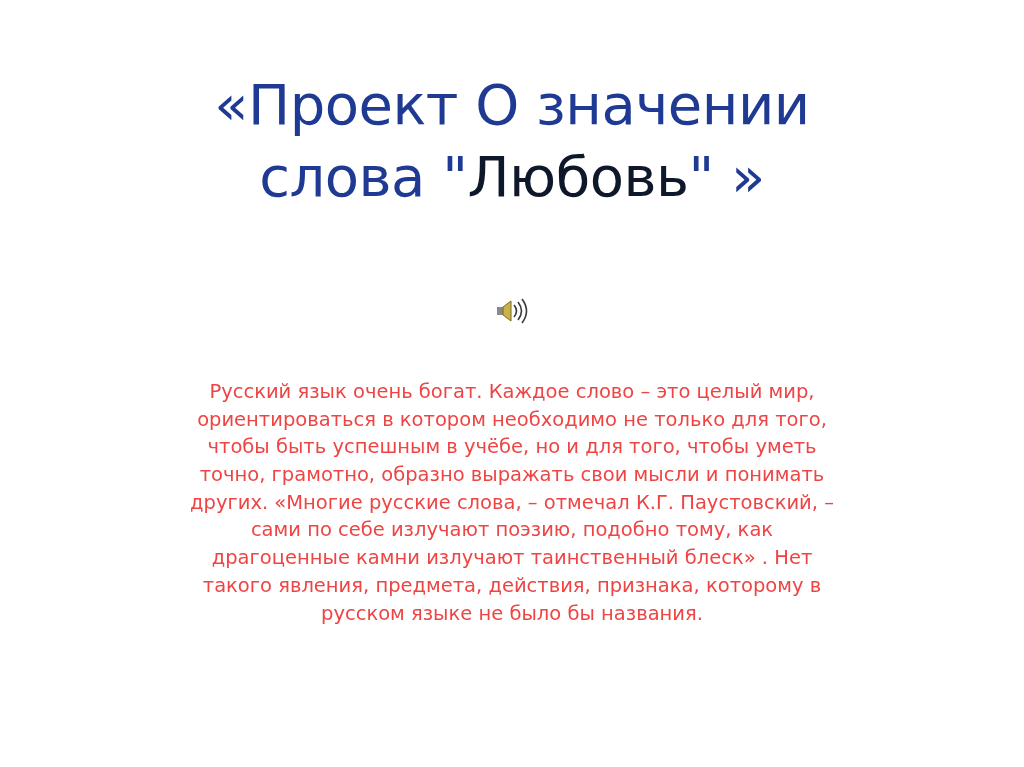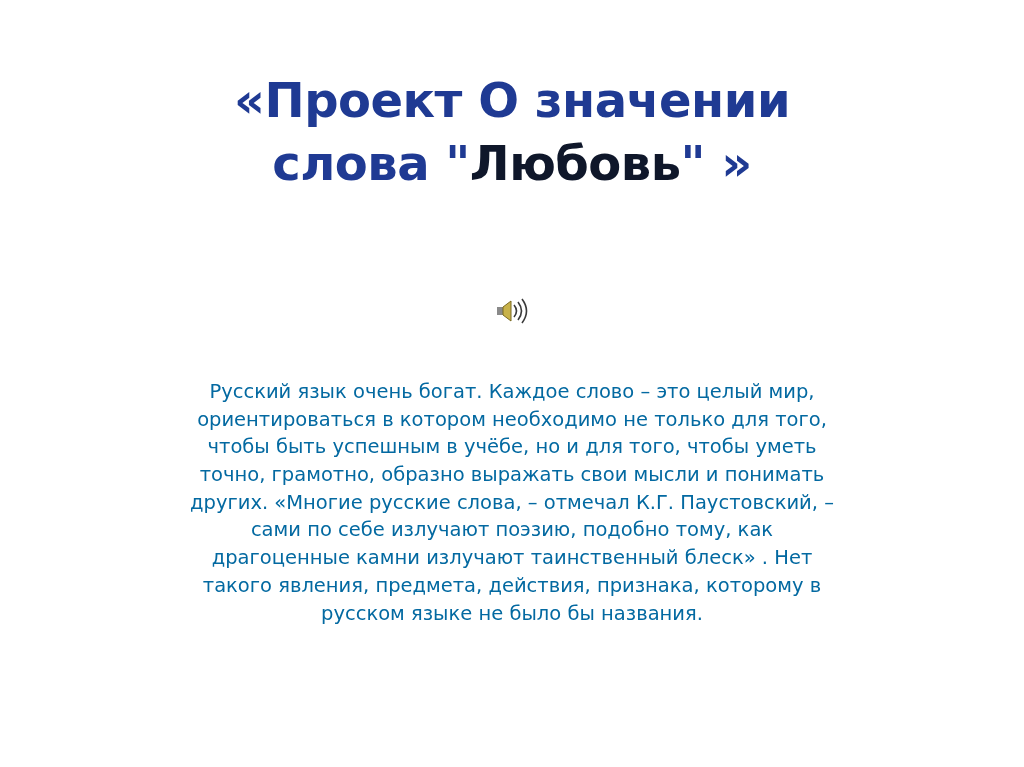--- a/index.html
+++ b/index.html
@@ -23,22 +23,22 @@
   .title-block {
     position: absolute;
     top: 72px;
     left: 0;
     width: 1024px;
     text-align: center;
     line-height: 1.18;
   }
   .title-line {
     font-family: "DejaVu Sans", sans-serif;
-    font-size: 48px;
-    font-weight: bold;
+    font-size: 56px;
+    font-weight: normal;
     color: #1F3A93;
     letter-spacing: -0.5px;
     white-space: nowrap;
   }
   .title-line.line2 {
     margin-top: 6px;
   }
   .title-accent {
     color: #0f172a;
   }
@@ -58,21 +58,21 @@
   }
   .body-block {
     position: absolute;
     top: 378px;
     left: 182px;
     width: 660px;
     text-align: center;
     font-family: "DejaVu Sans", sans-serif;
     font-size: 19.5px;
     line-height: 1.42;
-    color: #0369a1;
+    color: #ef4444;
   }
 </style>
 </head>
 <body>
 
 <div class="slide">
 
   <div class="title-block">
     <div class="title-line line1">«Проект О значении</div>
     <div class="title-line line2"><span>слова "</span><span class="title-accent">Любовь</span><span>" »</span></div>

